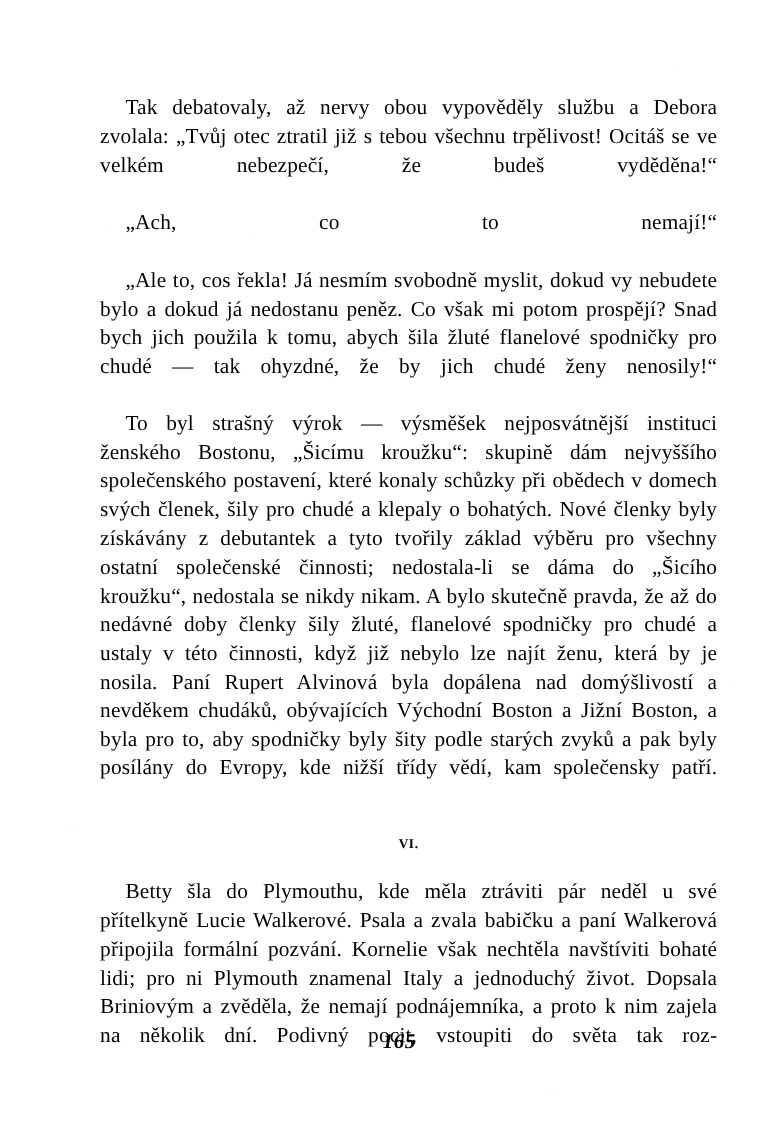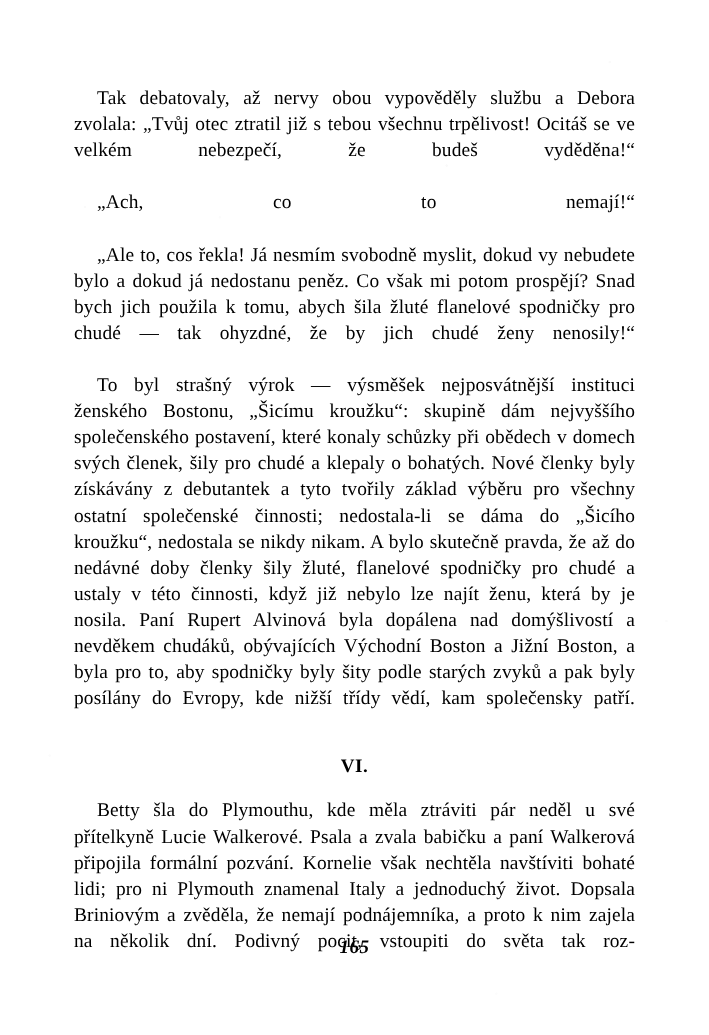--- a/index.html
+++ b/index.html
@@ -23,20 +23,21 @@
     inset: 0;
     background:
       radial-gradient(circle at 12% 20%, rgba(0,0,0,0.018) 0 1px, transparent 1.5px),
       radial-gradient(circle at 86% 6%, rgba(0,0,0,0.02) 0 1px, transparent 1.5px),
       radial-gradient(circle at 63% 16%, rgba(0,0,0,0.022) 0 1px, transparent 1.5px),
       radial-gradient(circle at 31% 21%, rgba(0,0,0,0.016) 0 1px, transparent 1.5px),
       radial-gradient(circle at 94% 60%, rgba(0,0,0,0.015) 0 1px, transparent 1.5px),
       radial-gradient(circle at 7% 73%, rgba(0,0,0,0.014) 0 1px, transparent 1.5px),
       radial-gradient(circle at 70% 96%, rgba(0,0,0,0.013) 0 1px, transparent 1.5px),
       linear-gradient(#ffffff, #ffffff);
+    margin-left: 17px;
   }
 
   .textblock {
     position: absolute;
     left: 74px;
     top: 86px;
     width: 561px;
   }
 
   .para {
@@ -54,21 +55,21 @@
   
   .para::after {
     content: "";
     display: inline-block;
     width: 100%;
   }
 
   .section-heading {
     margin: 0;
     text-align: center;
-    font-size: 19px;
+    font-size: 12px;
     line-height: 26.1px;
     font-weight: bold;
     padding-top: 16px;
     padding-bottom: 18px;
     letter-spacing: 0.6px;
   }
 
   .folio {
     position: absolute;
     left: 0;

